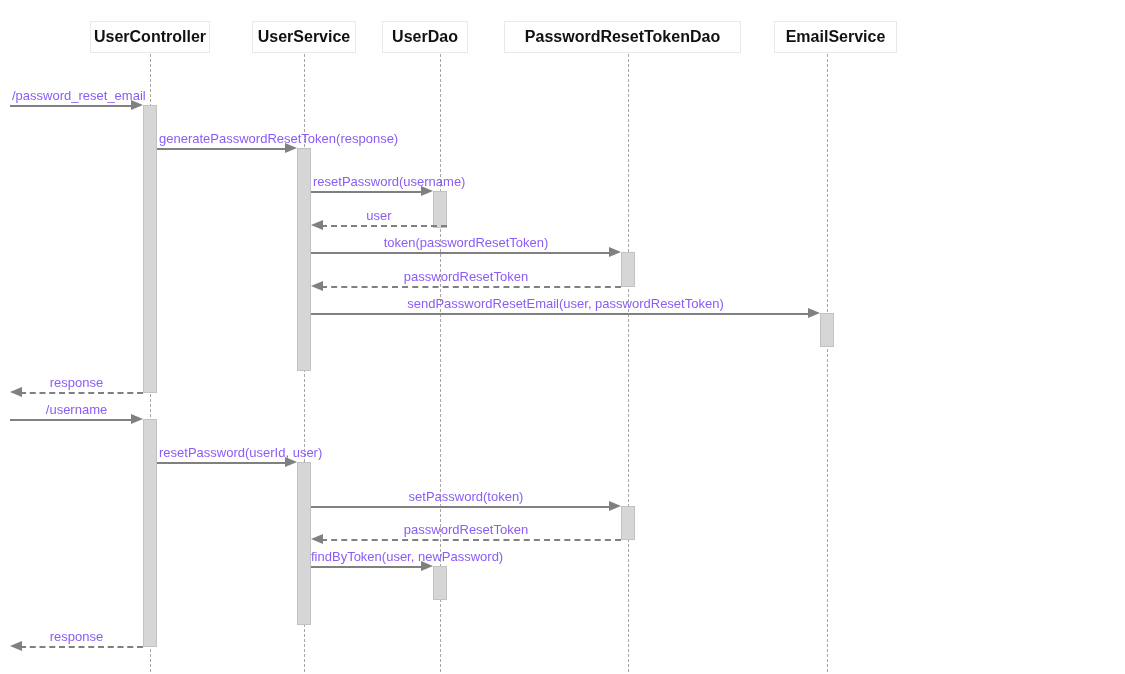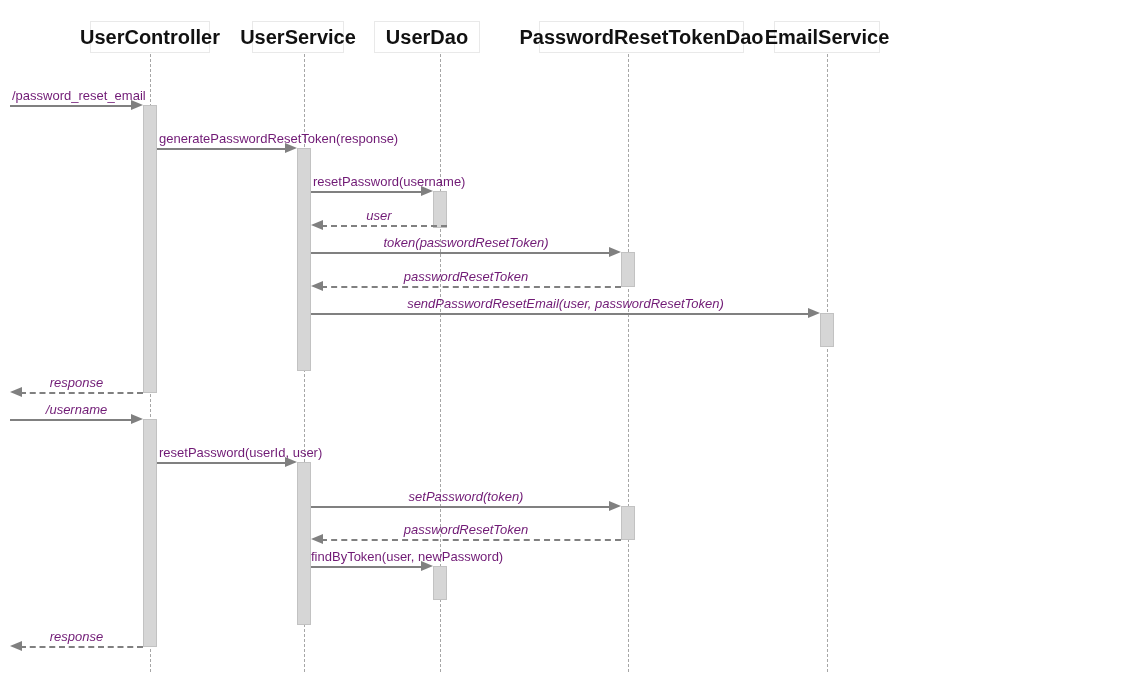--- a/index.html
+++ b/index.html
@@ -3,58 +3,58 @@
 <meta charset="utf-8">
 <style>
   html,body{margin:0;padding:0;background:#ffffff;}
   body{font-family:"Liberation Sans", sans-serif;}
   .diagram{position:relative;width:1125px;height:674px;background:#ffffff;overflow:hidden;}
 
   .lifeline{position:absolute;top:54px;height:618px;width:0;border-left:1px dashed #a6a6a6;}
 
   .participant{position:absolute;top:21px;height:32px;background:#ffffff;border:1px solid #e9e9e9;
     box-sizing:border-box;display:flex;align-items:center;justify-content:center;
-    font-size:20px;font-weight:bold;color:#111111;white-space:nowrap;}
+    font-size:16px;font-weight:bold;color:#111111;white-space:nowrap;}
 
   .activation{position:absolute;width:14px;background:#d6d6d6;border:1px solid #c2c2c2;box-sizing:border-box;}
 
   .msg{position:absolute;height:0;}
   .msg .line{position:absolute;left:0;right:10px;top:-1px;height:0;border-top:2px solid #808080;}
   .msg.return .line{left:10px;right:0;border-top-style:dashed;}
   .head{position:absolute;top:-6px;width:0;height:0;border-top:5px solid transparent;border-bottom:5px solid transparent;}
   .head.right{right:0;border-left:12px solid #808080;}
   .head.left{left:0;border-right:12px solid #808080;}
-  .label{position:absolute;bottom:3px;white-space:nowrap;font-size:13px;color:#701a75;}
-  .label.center{left:50%;transform:translateX(-50%);font-style:italic;}
+  .label{position:absolute;bottom:3px;white-space:nowrap;font-size:13px;color:#8b5cf6;}
+  .label.center{left:50%;transform:translateX(-50%);}
   .label.left{left:2px;}
 </style>
 </head>
 <body>
 
 <div class="diagram">
 
   <div class="lifeline" style="left:150px"></div>
   <div class="lifeline" style="left:304px"></div>
   <div class="lifeline" style="left:440px"></div>
   <div class="lifeline" style="left:628px"></div>
   <div class="lifeline" style="left:827px"></div>
 
   <div class="participant" style="left:90px;width:120px">
     <span>UserController</span>
   </div>
-  <div class="participant" style="left:252px;width:92px">
+  <div class="participant" style="left:252px;width:104px">
     <span>UserService</span>
   </div>
-  <div class="participant" style="left:374px;width:106px">
+  <div class="participant" style="left:382px;width:86px">
     <span>UserDao</span>
   </div>
-  <div class="participant" style="left:539px;width:205px">
+  <div class="participant" style="left:504px;width:237px">
     <span>PasswordResetTokenDao</span>
   </div>
-  <div class="participant" style="left:774px;width:106px">
+  <div class="participant" style="left:774px;width:123px">
     <span>EmailService</span>
   </div>
 
   <div class="activation" style="left:143px;top:105px;height:288px"></div>
   <div class="activation" style="left:297px;top:148px;height:223px"></div>
   <div class="activation" style="left:433px;top:191px;height:37px"></div>
   <div class="activation" style="left:621px;top:252px;height:35px"></div>
   <div class="activation" style="left:820px;top:313px;height:34px"></div>
   <div class="activation" style="left:143px;top:419px;height:228px"></div>
   <div class="activation" style="left:297px;top:462px;height:163px"></div>

